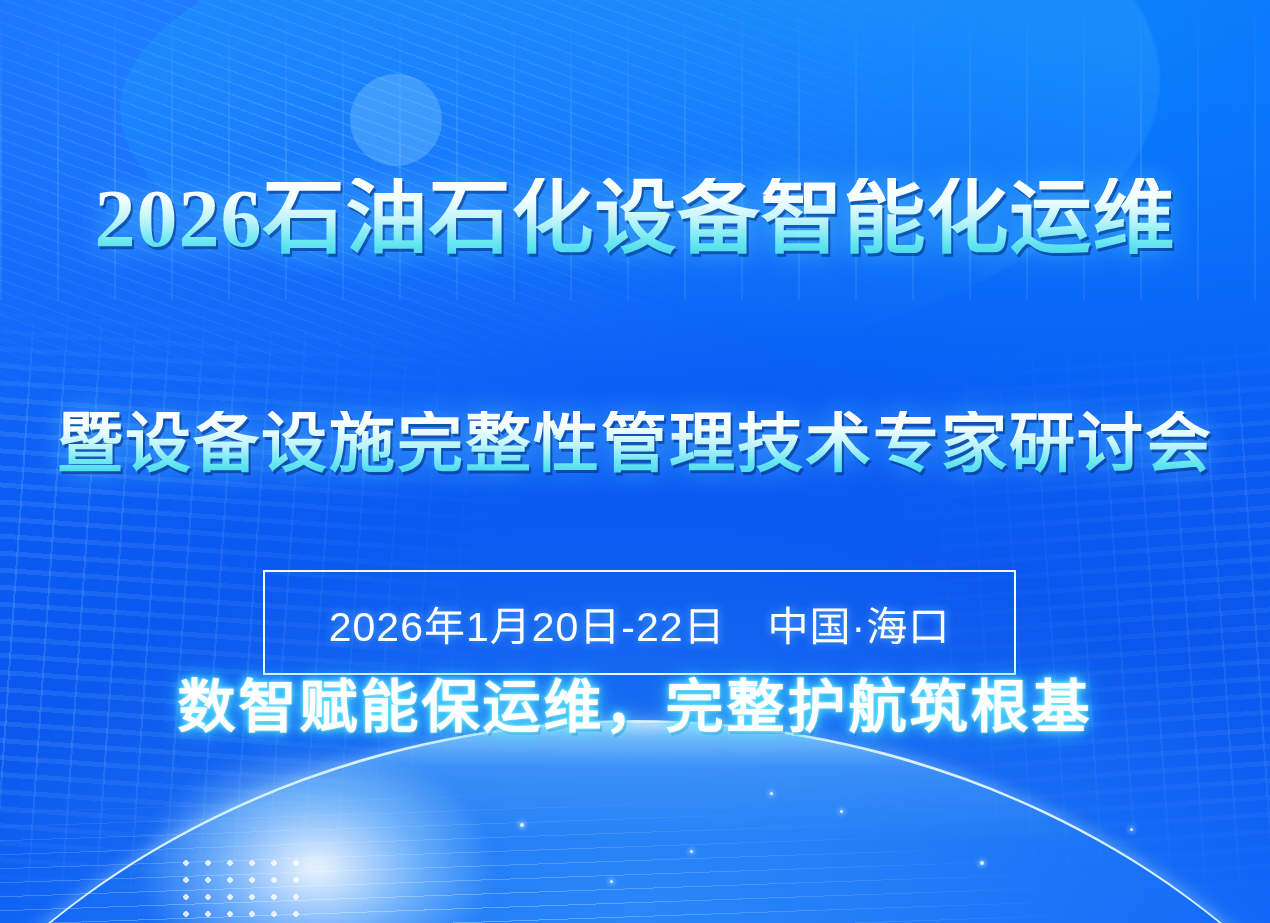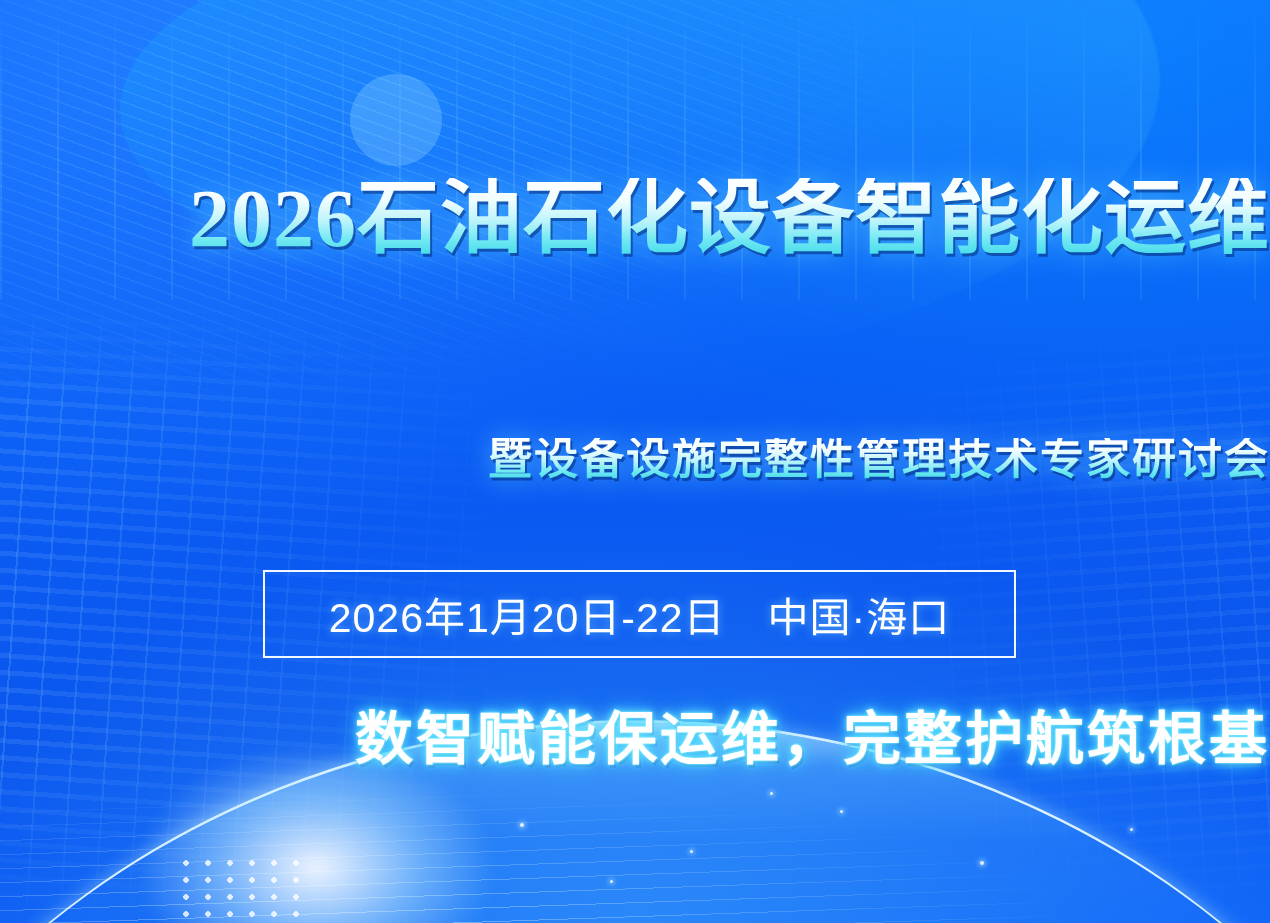--- a/index.html
+++ b/index.html
@@ -138,52 +138,52 @@
     background:
       radial-gradient(circle at 6px 6px, rgba(255,255,255,.95) 2.6px, transparent 3px) 0 0/22px 17px;
     opacity:.85;
   }
   .spark{
     position:absolute;border-radius:50%;background:#fff;opacity:.85;
     box-shadow:0 0 5px 1px rgba(200,240,255,.9);
   }
 
   
-  #content{position:absolute;inset:0;text-align:right;}
+  #content{position:absolute;inset:0;text-align:center;}
 
   .title-line{
     font-family:"Liberation Serif","DejaVu Serif",serif;
     font-weight:bold;
     letter-spacing:1px;
     line-height:1;
     background:linear-gradient(180deg,#ffffff 0%,#f2feff 26%,#bdf4fb 52%,#6fe8f2 76%,#3ad7e8 100%);
     -webkit-background-clip:text;background-clip:text;
     color:transparent;-webkit-text-fill-color:transparent;
     filter:drop-shadow(2px 3px 0 rgba(2,40,120,.55)) drop-shadow(0 0 14px rgba(120,235,255,.45));
     white-space:nowrap;
   }
 
   #t1{position:absolute;top:178px;left:0;right:0;font-size:82px;}
   #t2{position:absolute;top:288px;left:0;right:0;font-size:80px;}
-  #t3{position:absolute;top:438px;left:0;right:0;font-size:44px;letter-spacing:2px;}
+  #t3{position:absolute;top:411px;left:0;right:0;font-size:66px;letter-spacing:2px;}
 
   #date-box{
-    position:absolute;left:263px;top:570px;width:753px;height:88px;
+    position:absolute;left:263px;top:570px;width:753px;height:105px;
     border:2px solid rgba(255,255,255,.95);
     box-sizing:border-box;
     display:flex;align-items:center;justify-content:center;
   }
   #date-text{
     font-family:"Liberation Sans","DejaVu Sans",sans-serif;
     font-size:41px;color:#fff;letter-spacing:1px;white-space:pre;
     text-shadow:0 0 10px rgba(150,230,255,.55);
   }
 
   #slogan{
-    position:absolute;top:692px;left:0;right:0;
+    position:absolute;top:660px;left:0;right:0;
     font-family:"Liberation Sans","DejaVu Sans",sans-serif;
     font-weight:bold;font-size:58px;letter-spacing:3px;color:#ffffff;
     white-space:nowrap;
     text-shadow:
       0 0 2px #9ff2ff, 0 0 6px #5fe4ff, 0 0 14px rgba(80,220,255,.95),
       0 0 26px rgba(60,200,255,.7), 2px 3px 0 rgba(5,55,150,.35);
   }
 </style>
 </head>
 <body>

